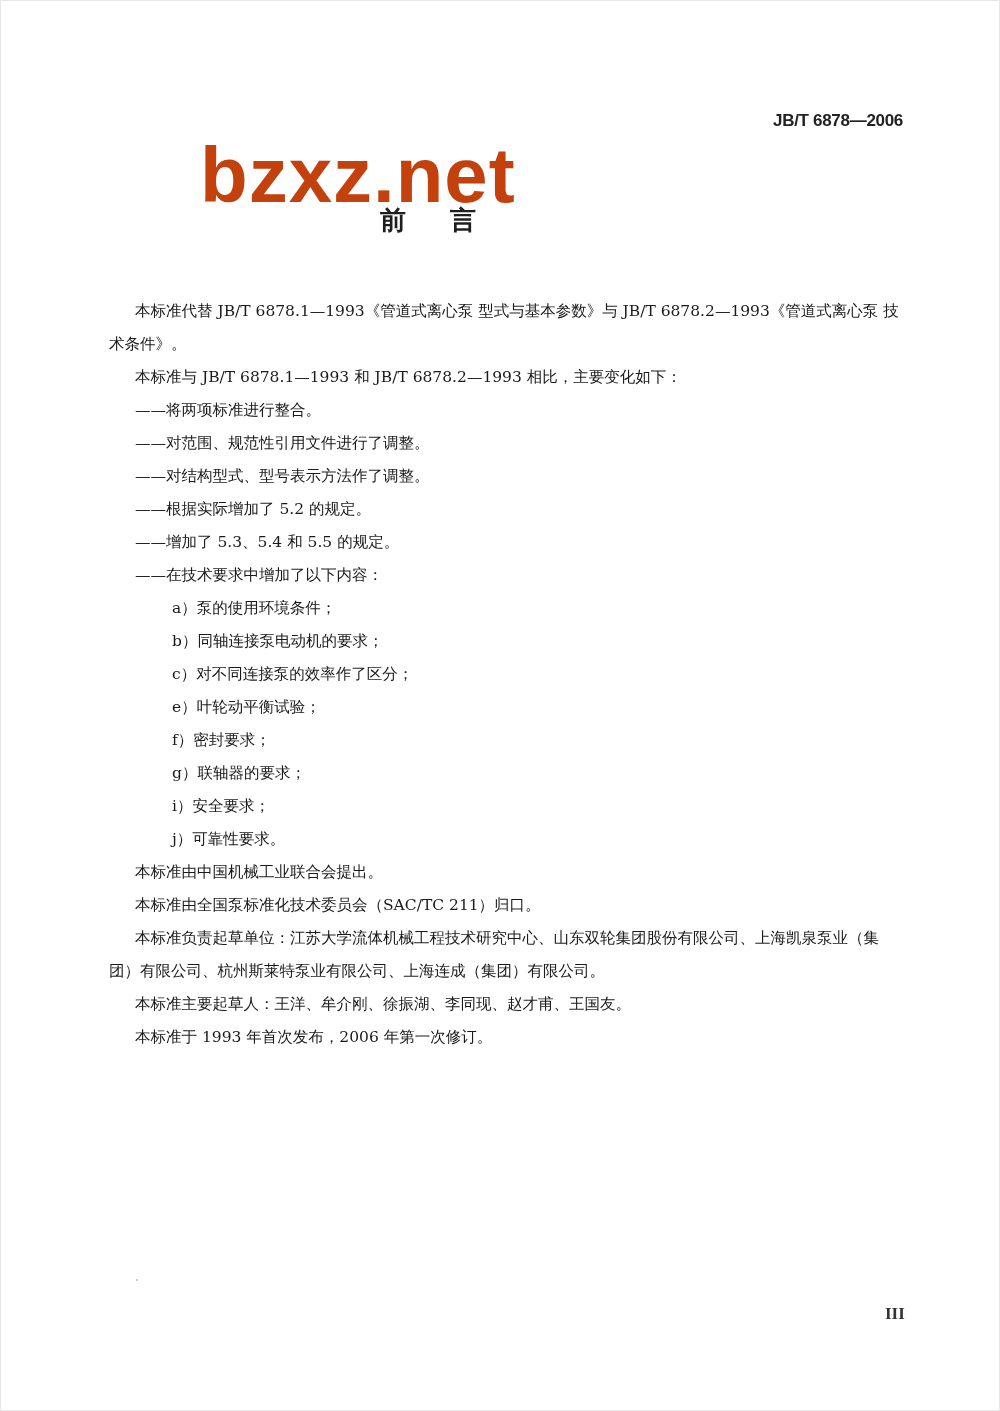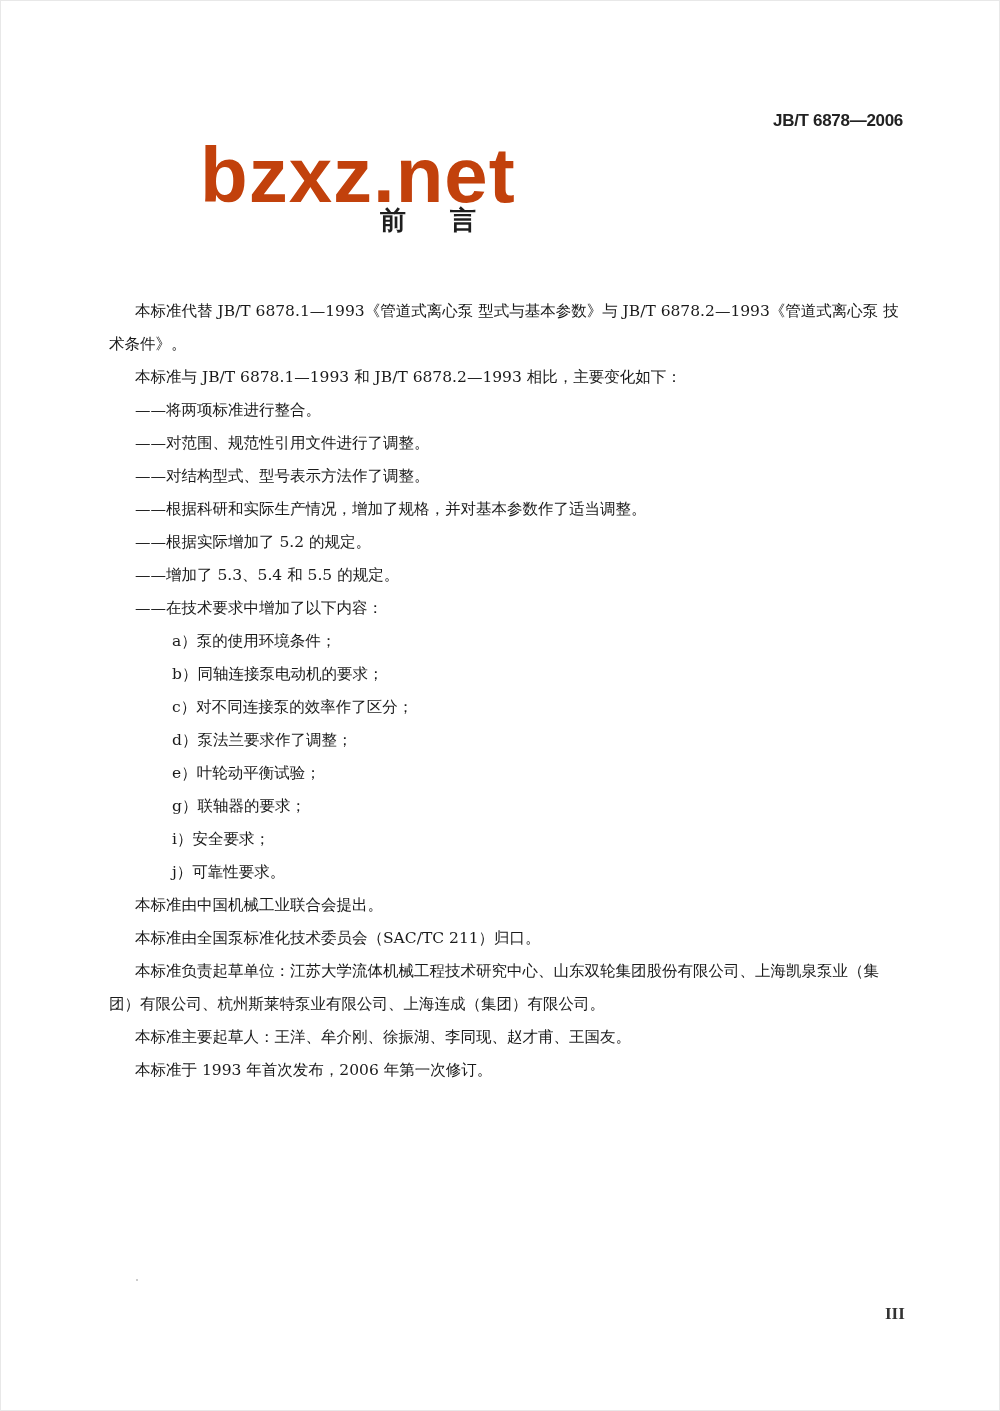--- a/index.html
+++ b/index.html
@@ -59,32 +59,31 @@
 </div>
 
 <div class="body">
   <p class="para indent">本标准代替 JB/T 6878.1—1993《管道式离心泵  型式与基本参数》与 JB/T 6878.2—1993《管道式离心泵  技术条件》。</p>
   <p class="para indent">本标准与 JB/T 6878.1—1993 和 JB/T 6878.2—1993 相比，主要变化如下：</p>
 
   <div>
     <p class="para dash">——将两项标准进行整合。</p>
     <p class="para dash">——对范围、规范性引用文件进行了调整。</p>
     <p class="para dash">——对结构型式、型号表示方法作了调整。</p>
-    <p class="para dash">——根据科研和实际生产情况，增加了规格，并对基本参数作了适当调整。</p>
     <p class="para dash">——根据实际增加了 5.2 的规定。</p>
     <p class="para dash">——增加了 5.3、5.4 和 5.5 的规定。</p>
     <p class="para dash">——在技术要求中增加了以下内容：</p>
   </div>
 
   <div>
     <p class="para item">a）泵的使用环境条件；</p>
     <p class="para item">b）同轴连接泵电动机的要求；</p>
     <p class="para item">c）对不同连接泵的效率作了区分；</p>
-    <p class="para item">d）泵法兰要求作了调整；</p>
     <p class="para item">e）叶轮动平衡试验；</p>
+    <p class="para item">f）密封要求；</p>
     <p class="para item">g）联轴器的要求；</p>
     <p class="para item">i）安全要求；</p>
     <p class="para item">j）可靠性要求。</p>
   </div>
 
 
   <div>
     <p class="para indent">本标准由中国机械工业联合会提出。</p>
     <p class="para indent">本标准由全国泵标准化技术委员会（SAC/TC 211）归口。</p>
     <p class="para indent">本标准负责起草单位：江苏大学流体机械工程技术研究中心、山东双轮集团股份有限公司、上海凯泉泵业（集团）有限公司、杭州斯莱特泵业有限公司、上海连成（集团）有限公司。</p>

